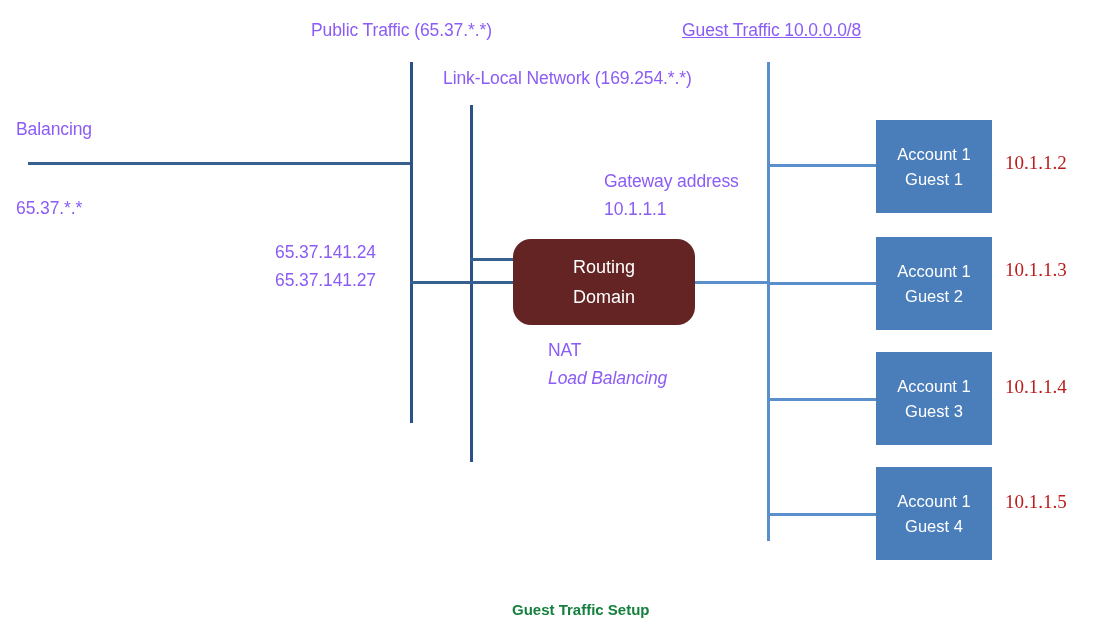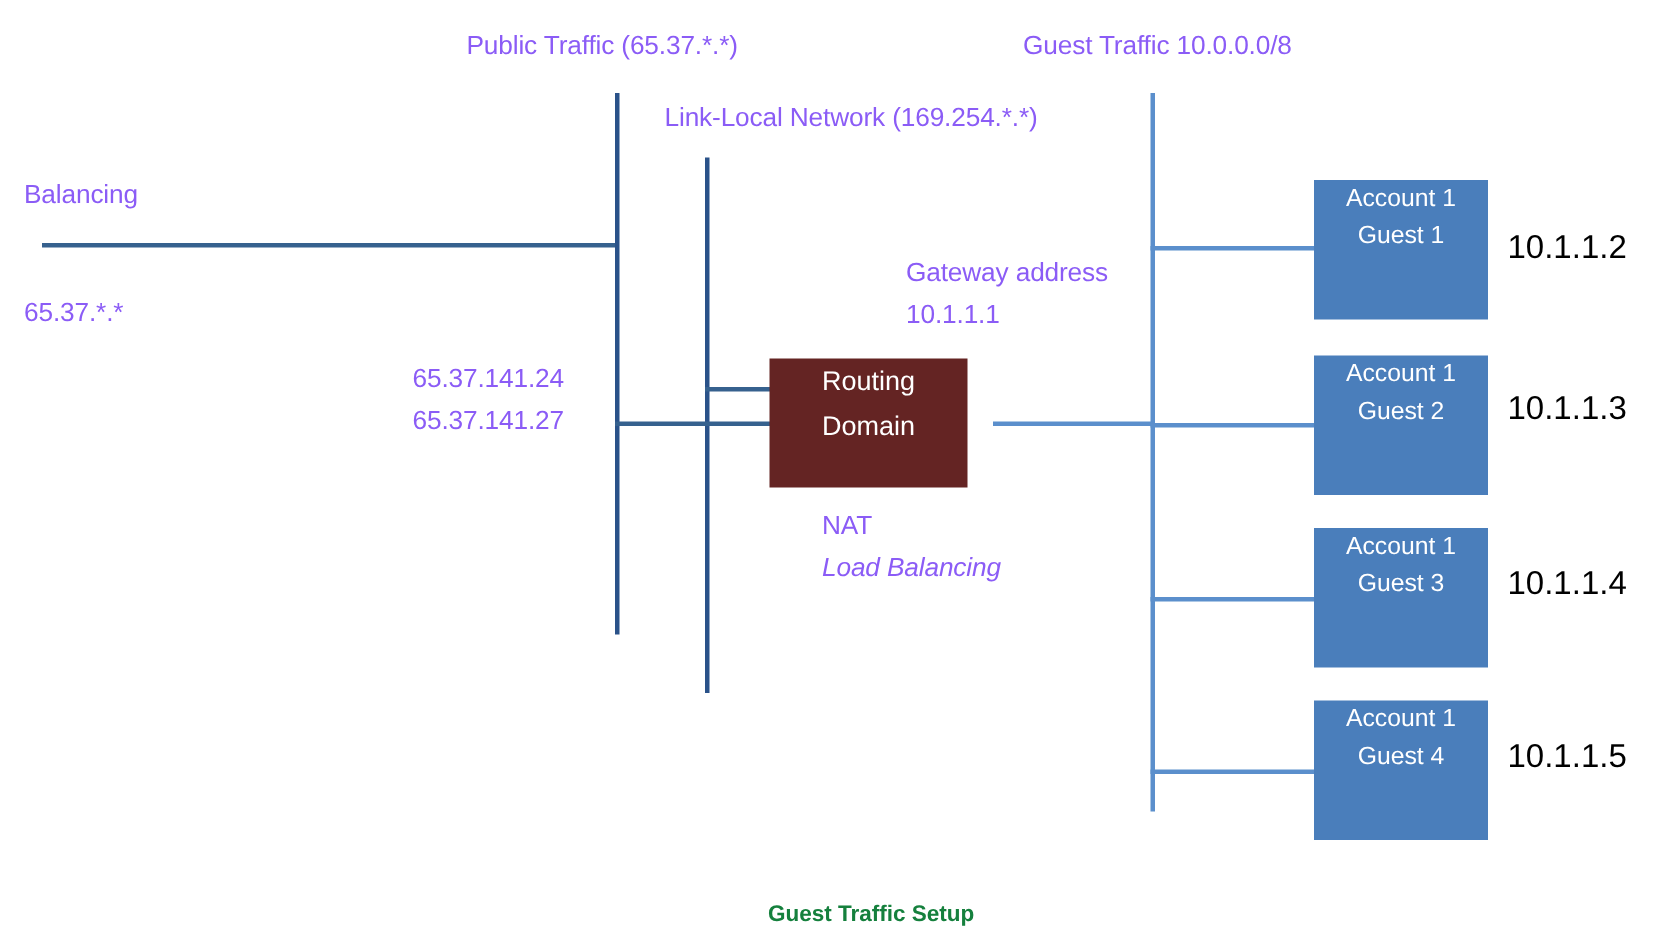--- a/index.html
+++ b/index.html
@@ -43,60 +43,61 @@
   }
   .vline.light {
     background: #5b8fcc;
     width: 3px;
   }
   .node-box {
     position: absolute;
     display: flex;
     flex-direction: column;
     align-items: center;
+    justify-content: center;
     color: #ffffff;
     font-family: "Liberation Sans", sans-serif;
     font-size: 16.5px;
     line-height: 25px;
     text-align: center;
   }
   .guest-box {
     background: #4a7ebb;
   }
   .routing-box {
     background: #642423;
     font-size: 18px;
     line-height: 30px;
   }
   .ip-right {
     position: absolute;
-    color: #000000;
-    font-size: 22px;
-    font-family: Liberation Sans, sans-serif;
+    color: #b91c1c;
+    font-size: 19px;
+    font-family: Liberation Serif, serif;
     white-space: pre;
   }
   .caption {
     position: absolute;
     color: #15803d;
     font-weight: bold;
     font-size: 15px;
     font-family: "Liberation Sans", sans-serif;
     white-space: pre;
   }
 </style>
 </head>
 <body>
 
 <div id="canvas">
 
   <div class="lbl" style="left:311px; top:18px;">Public Traffic (65.37.*.*)</div>
 
   <div class="lbl" style="left:443px; top:66px;">Link-Local Network (169.254.*.*)</div>
 
-  <div class="lbl" style="left:682px; top:18px;">Guest Traffic 10.0.0.0/8</div>
+  <div class="lbl" style="left:682px; top:18px;text-decoration:underline;">Guest Traffic 10.0.0.0/8</div>
 
   <div class="lbl" style="left:16px; top:117px;">Balancing</div>
 
   <div class="lbl" style="left:16px; top:196px;">65.37.*.*</div>
 
   <div class="hline" style="left:28px; top:162px; width:384px;"></div>
 
   <div class="vline" style="left:410px; top:62px; height:361px;"></div>
 
   <div class="vline" style="left:470px; top:105px; height:357px;"></div>
@@ -106,21 +107,21 @@
   <div class="lbl" style="left:275px; top:240px;">65.37.141.24</div>
 
   <div class="lbl" style="left:275px; top:268px;">65.37.141.27</div>
 
   <div class="hline" style="left:470px; top:258px; width:45px;"></div>
 
   <div class="hline" style="left:410px; top:281px; width:105px;"></div>
 
   <div class="hline light" style="left:662px; top:281px; width:108px;"></div>
 
-  <div class="node-box routing-box" style="left:513px; top:239px; width:132px; height:86px;">
+  <div class="node-box routing-box" style="left:513px; top:239px; width:182px; height:86px;border-radius:18px;">
     <span>Routing</span>
     <span>Domain</span>
   </div>
 
   <div class="lbl" style="left:548px; top:338px;">NAT</div>
 
   <div class="lbl" style="left:548px; top:366px;font-style:italic;">Load Balancing</div>
 
   <div class="lbl" style="left:604px; top:169px;">Gateway address</div>
 

